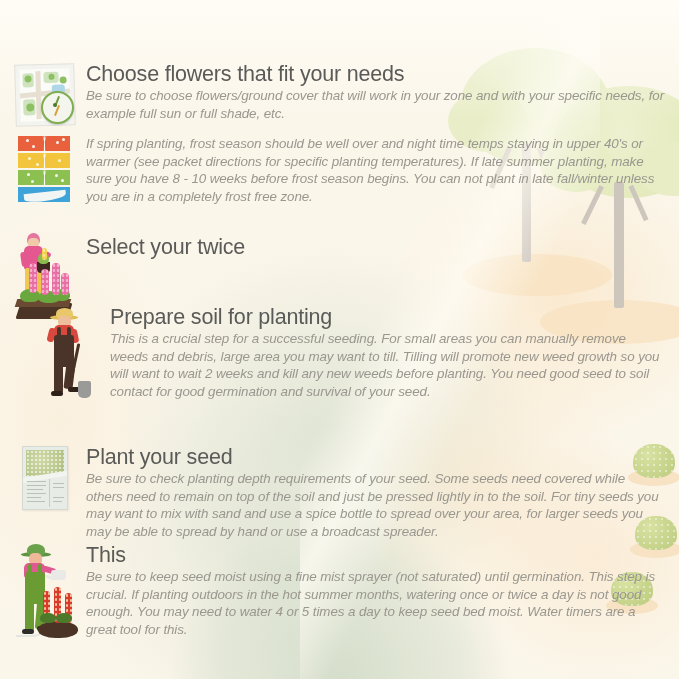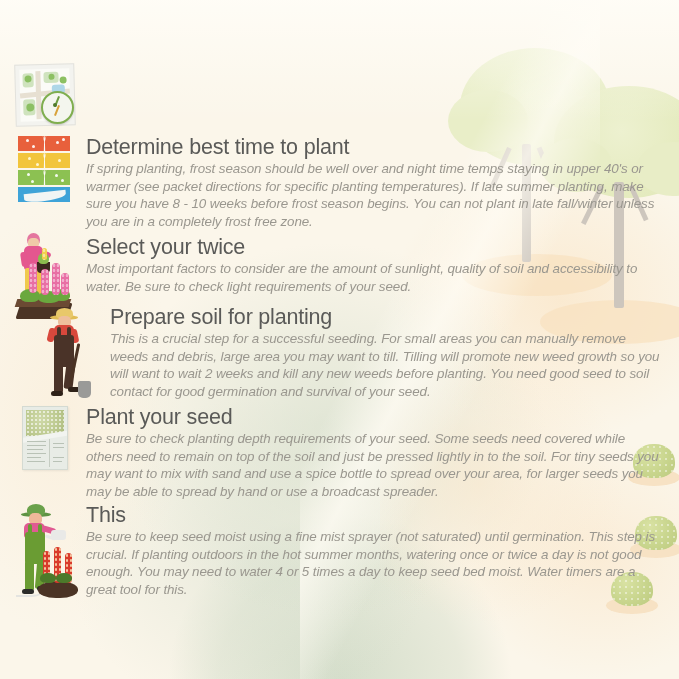--- a/index.html
+++ b/index.html
@@ -84,21 +84,21 @@
     line-height:1.12;margin:0 0 1px 0;letter-spacing:-.2px;
   }
   .step-body{
     font-family:"Liberation Sans", sans-serif;
     font-style:italic;font-size:13.4px;color:#9a978f;
     line-height:1.32;margin:0;letter-spacing:-.1px;
   }
 
   
   .s0{height:73px;} .s1{height:100px;} .s2{height:70px;}
-  .s3{height:100px;padding-left:36px;} .s4{height:98px;} .s5{height:105px;}
+  .s3{height:100px;padding-left:36px;} .s4{height:98px;margin-top:40px;} .s5{height:105px;}
 
   
   .icoBox{position:absolute;left:0;top:0;}
 
   
   .plan{width:58px;height:60px;left:3px;top:4px;background:#f3f3ef;
     border:1px solid #e3e2dc;transform:rotate(-1.5deg);overflow:hidden;}
   .plan .grass{position:absolute;left:4px;top:4px;right:4px;bottom:4px;background:#fbfbf7;}
   .plan .path{position:absolute;background:#e7e0d2;}
   .plan .bed{position:absolute;background:#cfe3be;border-radius:3px;}
@@ -227,20 +227,22 @@
           <div class="blob" style="left:34px;top:37px;width:6px;height:6px;"></div>
           <div class="pool" style="left:36px;top:20px;width:13px;height:9px;"></div>
         </div>
         <div class="compass">
           <div class="needleA"></div>
             <div class="needleB"></div>
             <div class="hub"></div>
         </div>
       </div>
       <div class="step-text">
+        <p class="step-title">Choose flowers that fit your needs</p>
+        <p class="step-body">Be sure to choose flowers/ground cover  that will work in your zone and with your specific needs, for example full sun or full shade, etc.</p>
       </div>
     </div>
 
     <div class="step s1">
       <div class="step-icon">
         <div class="icoBox seasons">
           <div class="band b1">
               <div class="bandTree"></div>
             <div class="fleck" style="left:8px;top:3px;"></div>
               <div class="fleck" style="left:38px;top:5px;"></div>
@@ -259,21 +261,20 @@
               <div class="fleck" style="left:37px;top:4px;"></div>
             <div class="fleck" style="left:43px;top:9px;"></div>
               <div class="fleck" style="left:13px;top:10px;"></div>
           </div>
           <div class="band b4">
               <div class="wave"></div>
             </div>
         </div>
       </div>
       <div class="step-text">
-        <p class="step-title">Determine best time to plant</p>
         <p class="step-body">If spring planting, frost season should be well over and  night time temps staying in upper 40's or warmer (see packet directions for specific planting temperatures). If late summer planting, make sure you have 8 - 10 weeks before frost season begins. You can not plant in late fall/winter unless you are in a completely frost free zone.</p>
       </div>
     </div>
 
     <div class="step s2">
       <div class="step-icon">
         <div class="icoBox" style="left:0;top:-4px;width:66px;height:95px;">
 
           <div class="pHead" style="left:15px;top:4px;width:13px;height:14px;background:#e4769f;"></div>
           <div class="pHead" style="left:16px;top:9px;width:11px;height:10px;background:#f0c9a8;border-radius:40%;"></div>
@@ -292,21 +293,20 @@
           <div class="foliage" style="left:26px;top:62px;width:22px;height:12px;"></div>
           <div class="foliage" style="left:42px;top:60px;width:16px;height:12px;"></div>
           <div class="spike" style="left:17px;top:34px;height:30px;"></div>
           <div class="spike" style="left:29px;top:40px;height:26px;"></div>
           <div class="spike" style="left:40px;top:34px;height:32px;"></div>
           <div class="spike" style="left:49px;top:44px;height:22px;"></div>
         </div>
       </div>
       <div class="step-text">
         <p class="step-title">Select your twice</p>
-        <p class="step-body">Most important factors to consider are the amount of sunlight, quality of soil and accessibility to water. Be sure to check light  requirements of your seed.</p>
       </div>
     </div>
 
     <div class="step s3">
       <div class="step-icon">
         <div class="icoBox" style="left:4px;top:2px;width:60px;height:96px;">
           <div class="hatBrim" style="left:10px;top:10px;width:28px;"></div>
           <div class="hat" style="left:16px;top:3px;width:17px;height:11px;"></div>
           <div class="pHead" style="left:18px;top:11px;width:13px;height:11px;background:#eebf9c;border-radius:40%;"></div>
           <div class="pTorso" style="left:14px;top:20px;width:20px;height:17px;background:#d8483c;"></div>

